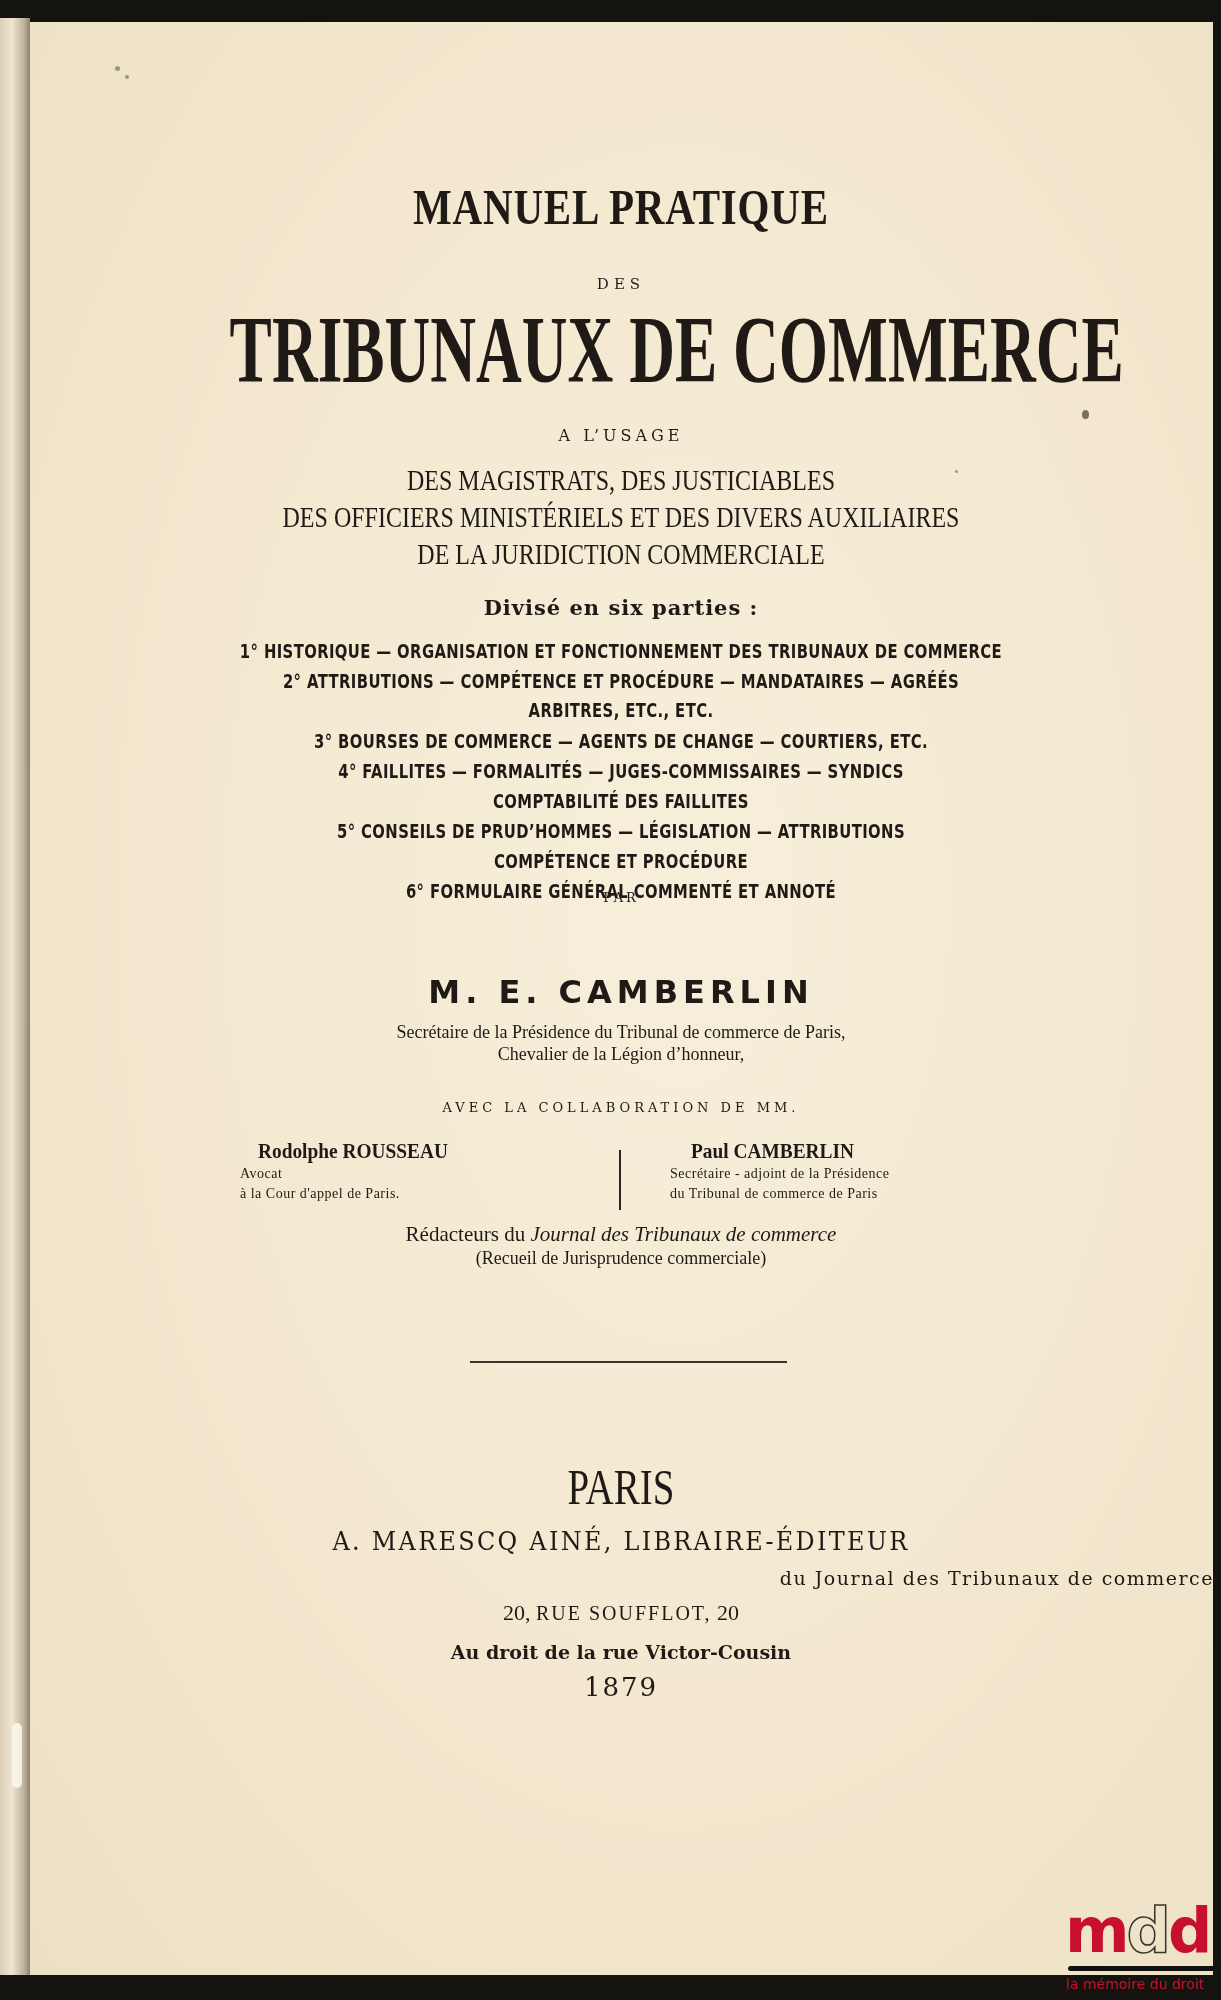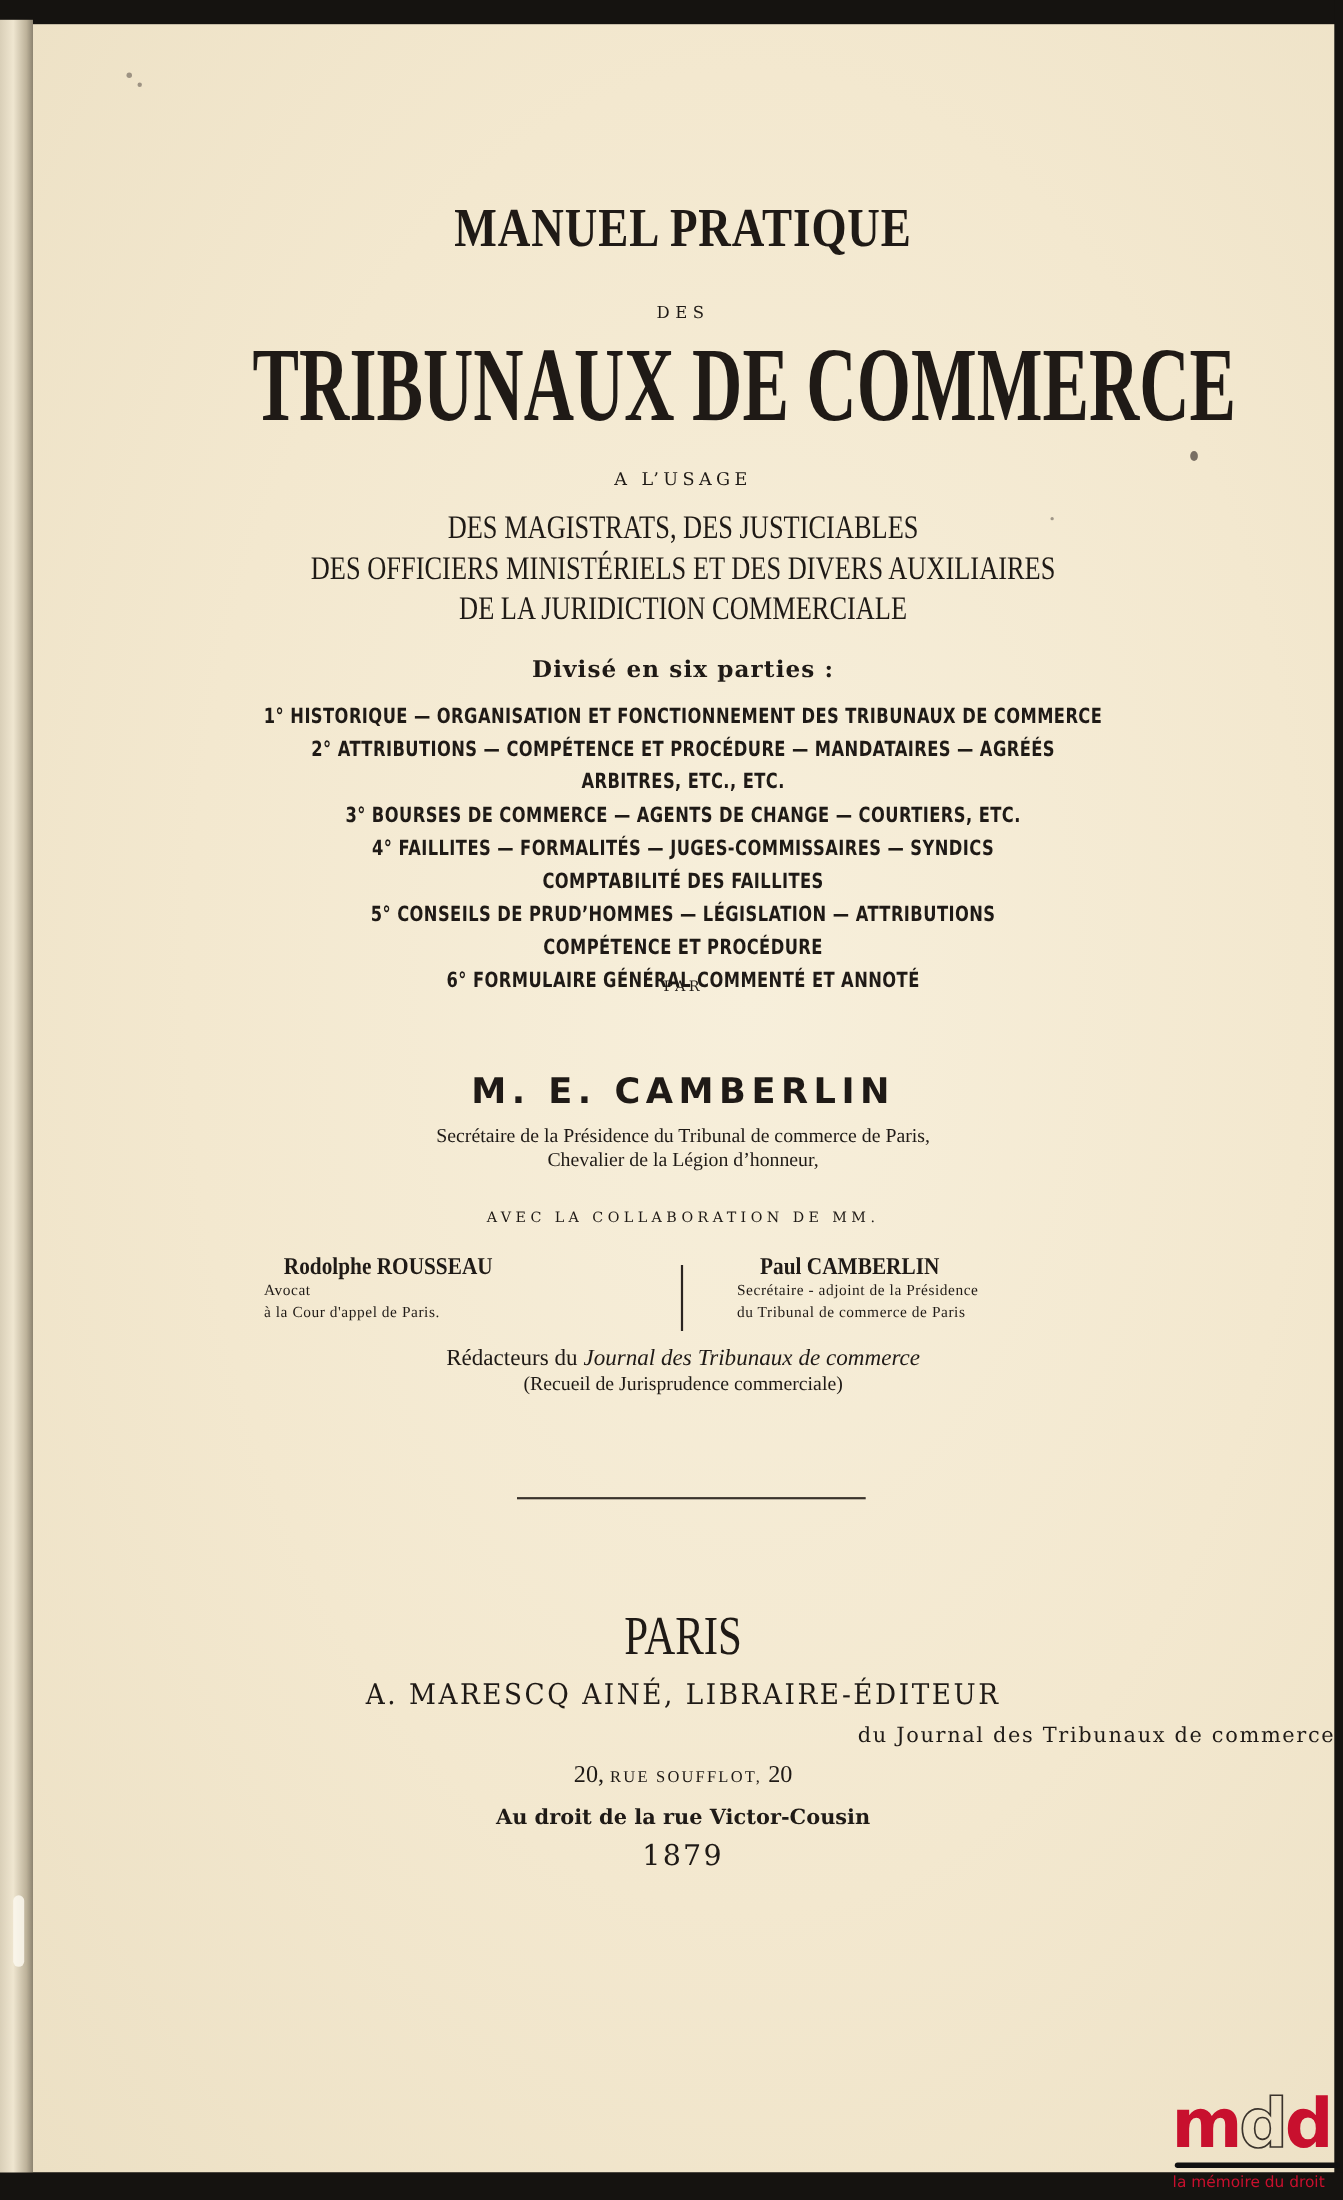--- a/index.html
+++ b/index.html
@@ -71,21 +71,21 @@
   .redact { top: 1222px; font-family: "Liberation Serif", serif; font-size: 21px; }
   .redact i { font-style: italic; }
   .recueil { top: 1248px; font-family: "Liberation Serif", serif; font-size: 18px; }
 
   .rule { position: absolute; left: 470px; top: 1361px; width: 317px; height: 2px; background: #3a332c; }
 
   .paris { top: 1458px; font-family: "Liberation Serif", serif; font-size: 50px; transform: scaleX(0.78); transform-origin: center; }
   .publisher { top: 1526px; font-family: "DejaVu Serif", serif; font-size: 26px; letter-spacing: 2.5px; transform: scaleX(0.92); transform-origin: center; }
   .journal { top: 1567px; font-family: "DejaVu Serif", serif; font-size: 19px; letter-spacing: 1.5px; text-align: right; }
   .address { top: 1600px; font-family: "Liberation Serif", serif; font-size: 22px; }
-  .address .sc { font-size: 15px; letter-spacing: 2px; text-align: right; }
+  .address .sc { font-size: 20px; letter-spacing: 2px; text-align: right; }
   .corner { top: 1641px; font-family: "DejaVu Serif", serif; font-weight: 700; font-size: 19px; }
   .year { top: 1672px; font-family: "DejaVu Serif", serif; font-size: 26px; letter-spacing: 2px; }
 
   .logo { position: absolute; left: 1062px; top: 1900px; width: 159px; height: 100px; }
   .logo-mark { position: absolute; left: 3px; top: 0; font-family: "DejaVu Sans", sans-serif; font-weight: 700; font-size: 62px; line-height: 62px; color: #c8102e; letter-spacing: -3px; }
   .logo-mark .hollow { color: transparent; -webkit-text-stroke: 1.5px #3a332c; }
   .logo-bar { position: absolute; left: 6px; top: 66px; width: 150px; height: 5px; background: #111; border-radius: 3px; }
   .logo-text { position: absolute; left: 4px; top: 76px; font-family: "DejaVu Sans", sans-serif; font-size: 14px; color: #c8102e; white-space: nowrap; }
 
   .speck { position: absolute; background: #5a5048; border-radius: 50%; opacity: .55; }

